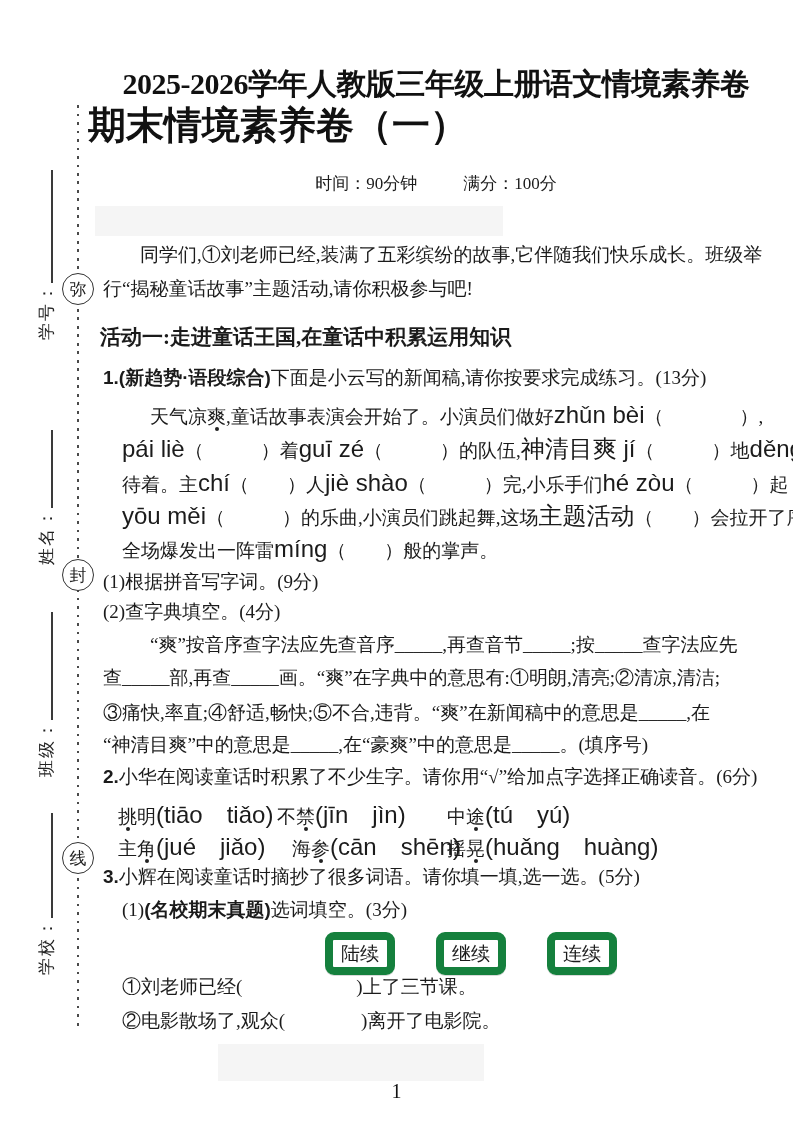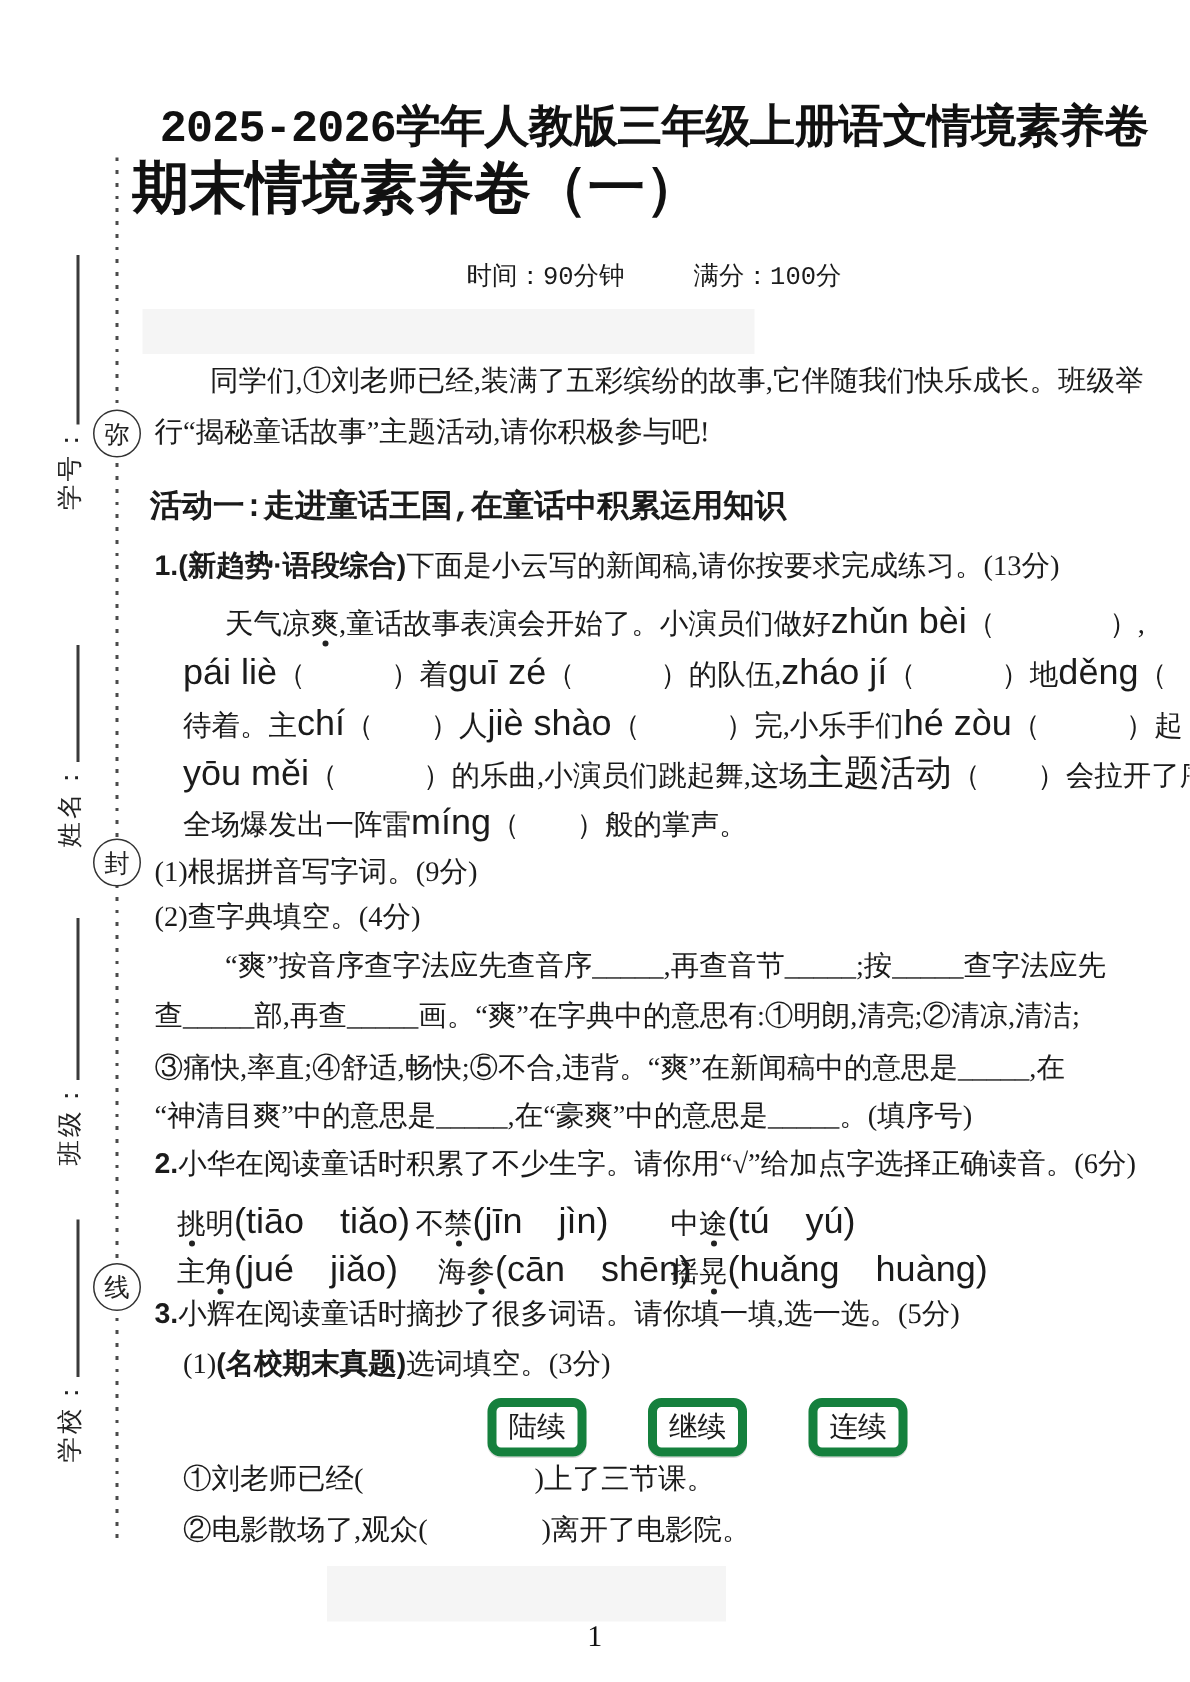--- a/index.html
+++ b/index.html
@@ -1,21 +1,21 @@
 <!DOCTYPE html>
 <html><head>
 <meta charset="utf-8">
 <style>
   *{margin:0;padding:0;box-sizing:border-box}
   html,body{width:793px;height:1121px}
   body{
     position:relative;background:#ffffff;color:#1b1b1b;overflow:hidden;
     font-family:"Liberation Serif","DejaVu Serif",serif;
   }
-  .sans{font-family:Liberation Mono, monospace}
+  .sans{font-family:Liberation Serif, serif}
 
   
   .dotline{
     position:absolute;left:77px;top:105px;width:2px;height:921px;
     background:repeating-linear-gradient(to bottom,#4a4a4a 0 2.5px,transparent 2.5px 8.5px);
   }
   .seal-field{
     position:absolute;left:34px;height:24px;
     transform-origin:0 0;transform:rotate(-90deg);
     display:flex;align-items:flex-end;
@@ -62,21 +62,21 @@
   .seg-p{font-family:"Liberation Sans","DejaVu Sans",sans-serif;font-size:24px}
   .seg-d{position:relative}
   .seg-d::after{
     content:"";position:absolute;left:50%;margin-left:-2px;bottom:-4px;
     width:4px;height:4px;border-radius:50%;background:#222;
   }
 
   
   .word-row{position:absolute;left:325px;top:932px;display:flex;gap:41px;z-index:1}
   .word-box{
-    display:inline-block;border:6px solid #15803d;border-radius:9px;
+    display:inline-block;border:8px solid #15803d;border-radius:9px;
     padding:1px 8px;font-size:19px;line-height:25px;color:#1b1b1b;
     box-shadow:0 1px 0 #d9d9d9;
   }
 
   .page-num{position:absolute;top:1080px;left:0;width:793px;text-align:center;font-size:20px;color:#111}
 </style>
 </head>
 <body>
 
 <div class="band band1"></div>
@@ -114,21 +114,21 @@
   <span>满分：100分</span>
 </div>
 
 <div class="line" style="left:140px;top:240px">同学们,①刘老师已经,装满了五彩缤纷的故事,它伴随我们快乐成长。班级举</div>
 <div class="line" style="left:103px;top:274px">行“揭秘童话故事”主题活动,请你积极参与吧!</div>
 
 <div class="center-line sans" style="top:323px">活动一:走进童话王国,在童话中积累运用知识</div>
 
 <div class="line" style="left:103px;top:363px"><span class="seg-b">1.</span><span class="seg-b">(新趋势·语段综合)</span><span class="">下面是小云写的新闻稿,请你按要求完成练习。(13分)</span></div>
 <div class="line" style="left:150px;top:400px"><span class="">天气凉</span><span class="seg-d">爽</span><span class="">,童话故事表演会开始了。小演员们做好</span><span class="seg-p">zhǔn bèi</span><span class="">（　　　　）,</span></div>
-<div class="line" style="left:122px;top:434px"><span class="seg-p">pái liè</span><span class="">（　　　）着</span><span class="seg-p">guī zé</span><span class="">（　　　）的队伍,</span><span class="seg-p">zháo jí</span><span class="">（　　　）地</span><span class="seg-p">děng</span><span class="">（　）</span></div>
+<div class="line" style="left:122px;top:434px"><span class="seg-p">pái liè</span><span class="">（　　　）着</span><span class="seg-p">guī zé</span><span class="">（　　　）的队伍,</span><span class="seg-p">神清目爽 jí</span><span class="">（　　　）地</span><span class="seg-p">děng</span><span class="">（　）</span></div>
 <div class="line" style="left:122px;top:468px"><span class="">待着。主</span><span class="seg-p">chí</span><span class="">（　　）人</span><span class="seg-p">jiè shào</span><span class="">（　　　）完,小乐手们</span><span class="seg-p">hé zòu</span><span class="">（　　　）起</span></div>
 <div class="line" style="left:122px;top:501px"><span class="seg-p">yōu měi</span><span class="">（　　　）的乐曲,小演员们跳起舞,这场</span><span class="seg-p">主题活动</span><span class="">（　　）会拉开了序幕。</span></div>
 <div class="line" style="left:122px;top:534px"><span class="">全场爆发出一阵雷</span><span class="seg-p">míng</span><span class="">（　　）般的掌声。</span></div>
 <div class="line" style="left:103px;top:567px">(1)根据拼音写字词。(9分)</div>
 <div class="line" style="left:103px;top:597px">(2)查字典填空。(4分)</div>
 <div class="line" style="left:150px;top:630px">“爽”按音序查字法应先查音序_____,再查音节_____;按_____查字法应先</div>
 <div class="line" style="left:103px;top:663px">查_____部,再查_____画。“爽”在字典中的意思有:①明朗,清亮;②清凉,清洁;</div>
 <div class="line" style="left:103px;top:698px">③痛快,率直;④舒适,畅快;⑤不合,违背。“爽”在新闻稿中的意思是_____,在</div>
 <div class="line" style="left:103px;top:730px">“神清目爽”中的意思是_____,在“豪爽”中的意思是_____。(填序号)</div>
 

